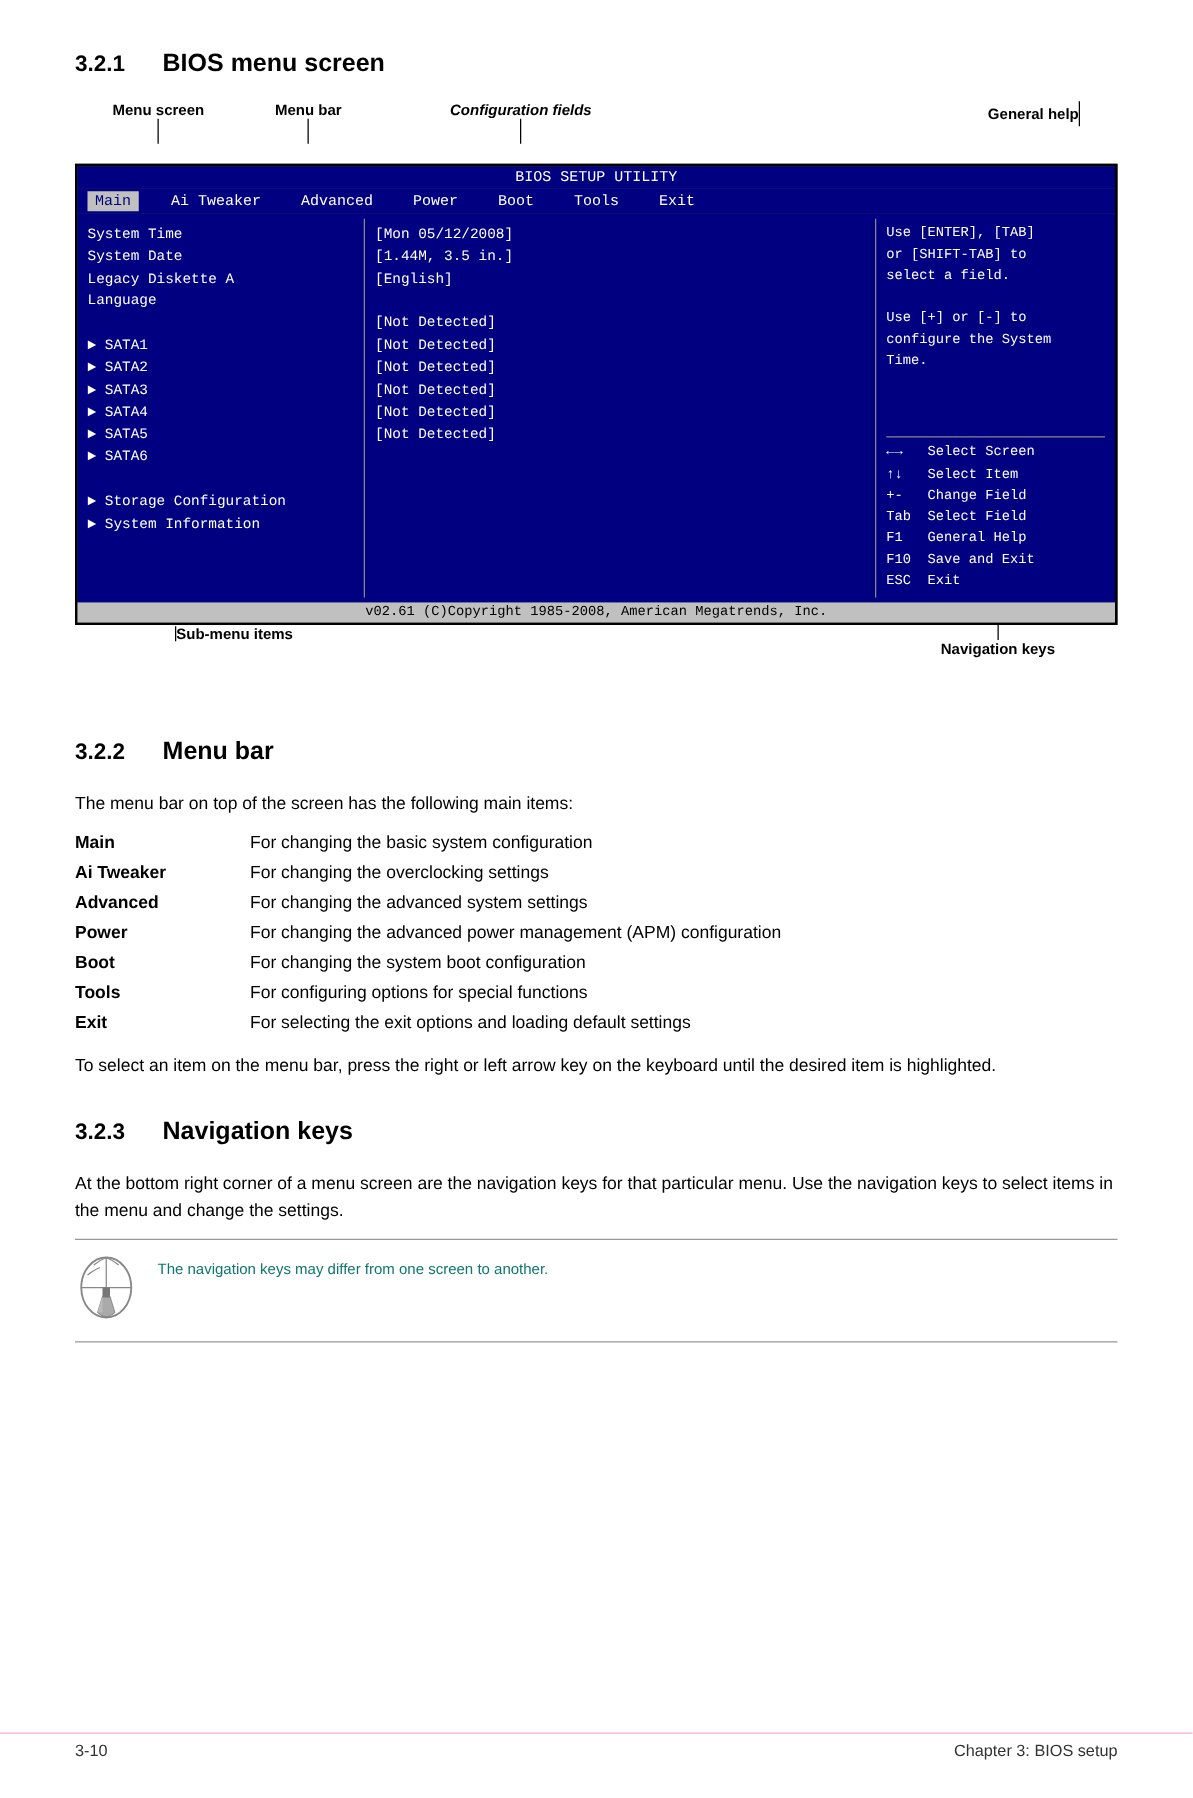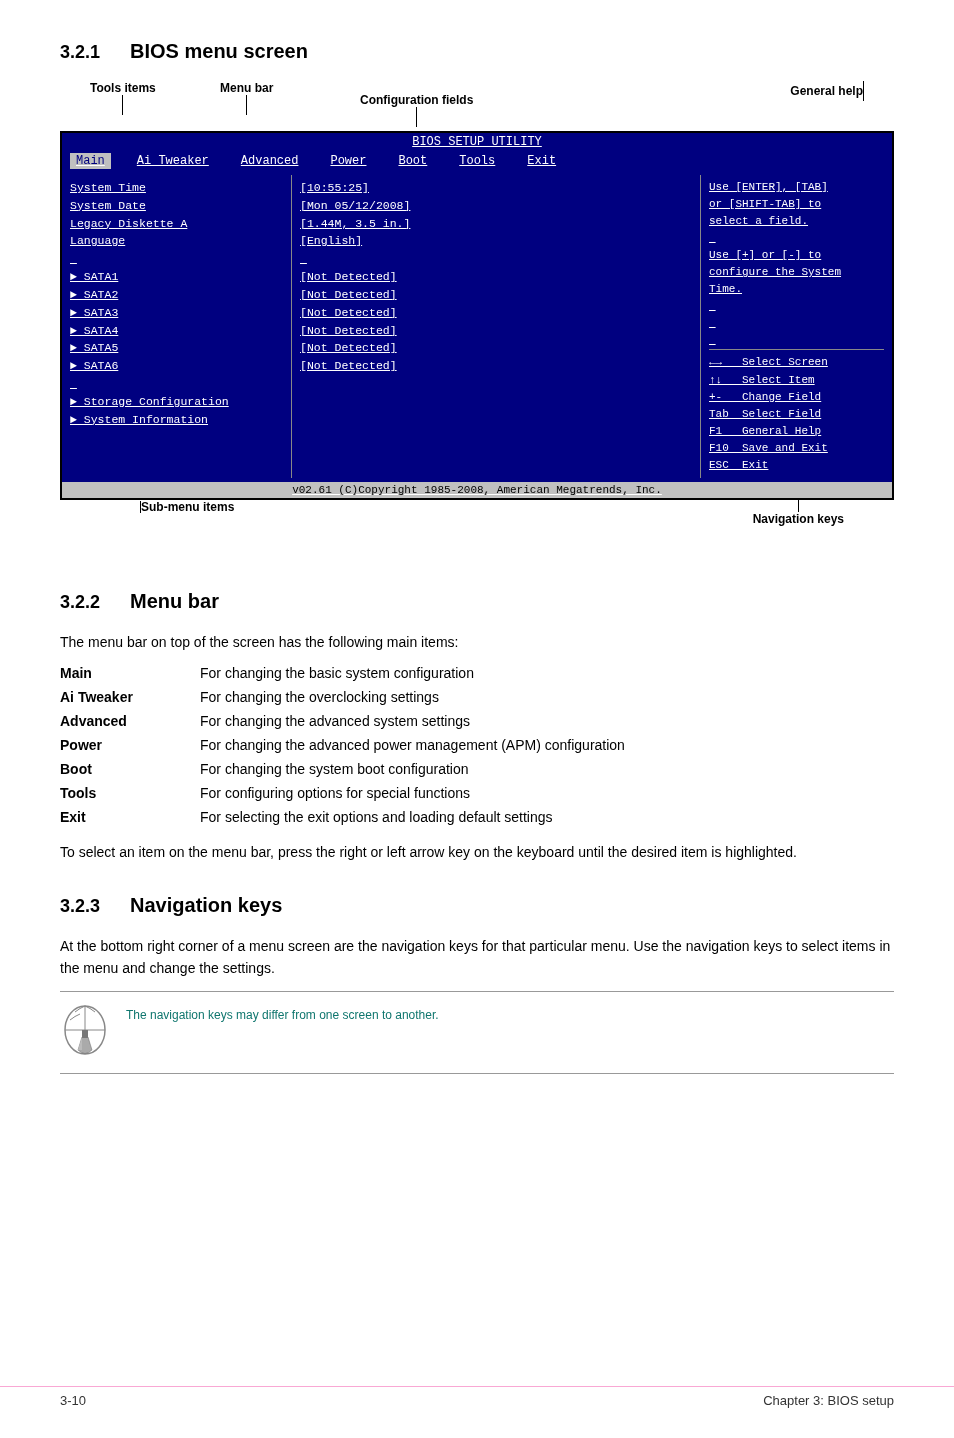--- a/index.html
+++ b/index.html
@@ -33,21 +33,20 @@
 
     
     .bios-screen {
       border: 2px solid #000;
       background: #404040;
       color: #fff;
       font-family: 'Courier New', monospace;
       font-size: 12px;
       width: 640px;
       margin: 0 auto;
-      text-decoration: underline;
     }
     .bios-title-bar {
       background: #000080;
       color: #fff;
       text-align: center;
       padding: 2px 0;
       font-size: 12px;
     }
     .bios-menu-bar {
       background: #000080;
@@ -158,30 +157,30 @@
   <div class="section-heading">
     <span class="section-number">3.2.1</span>
     <span class="section-title">BIOS menu screen</span>
   </div>
 
   <div class="diagram-container" style="position:relative; margin-bottom: 50px;">
 
     <div style="display:flex; justify-content: space-between; align-items: flex-end; margin-bottom: 0; padding: 0 20px; height: 50px; position: relative;">
 
       <div style="display:flex; flex-direction:column; align-items:center; position:absolute; left: 30px; top:0;">
-        <span style="font-size:12px; font-weight:bold; white-space:nowrap;">Tools items</span>
+        <span style="font-size:12px; font-weight:bold; white-space:nowrap;">Menu screen</span>
         <div style="width:1px; height:20px; background:#000;"></div>
       </div>
 
       <div style="display:flex; flex-direction:column; align-items:center; position:absolute; left: 160px; top:0;">
         <span style="font-size:12px; font-weight:bold; white-space:nowrap;">Menu bar</span>
         <div style="width:1px; height:20px; background:#000;"></div>
       </div>
 
-      <div style="display:flex; flex-direction:column; align-items:center; position:absolute; left: 300px; top:12px;">
+      <div style="display:flex; flex-direction:column; align-items:center; position:absolute; left: 300px; top:0;font-style:italic;">
         <span style="font-size:12px; font-weight:bold; white-space:nowrap;">Configuration fields</span>
         <div style="width:1px; height:20px; background:#000;"></div>
       </div>
 
       <div style="display:flex; flex-direction:row; align-items:center; position:absolute; right: 30px; top:0;">
         <span style="font-size:12px; font-weight:bold; white-space:nowrap;">General help</span>
         <div style="width:1px; height:20px; background:#000;"></div>
       </div>
     </div>
 
@@ -216,21 +215,20 @@
             <div>► SATA4</div>
             <div>► SATA5</div>
             <div>► SATA6</div>
             <div>&nbsp;</div>
             <div>► Storage Configuration</div>
             <div>► System Information</div>
           </div>
         </div>
 
         <div style="flex:1; padding: 4px 8px; font-family:'Courier New',monospace; font-size:11.5px; color:#fff; line-height:1.55;">
-          <div>[10:55:25]</div>
           <div>[Mon 05/12/2008]</div>
           <div>[1.44M, 3.5 in.]</div>
           <div>[English]</div>
           <div>&nbsp;</div>
           <div>[Not Detected]</div>
           <div>[Not Detected]</div>
           <div>[Not Detected]</div>
           <div>[Not Detected]</div>
           <div>[Not Detected]</div>
           <div>[Not Detected]</div>

